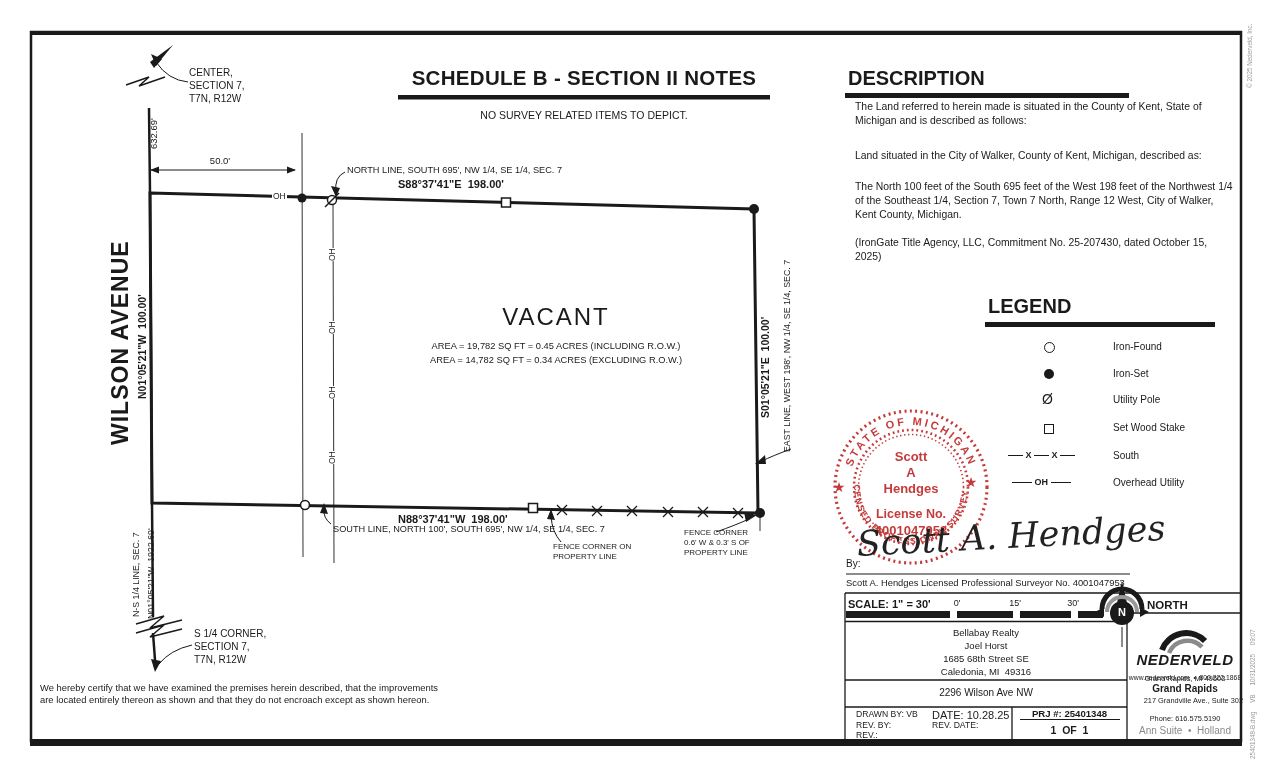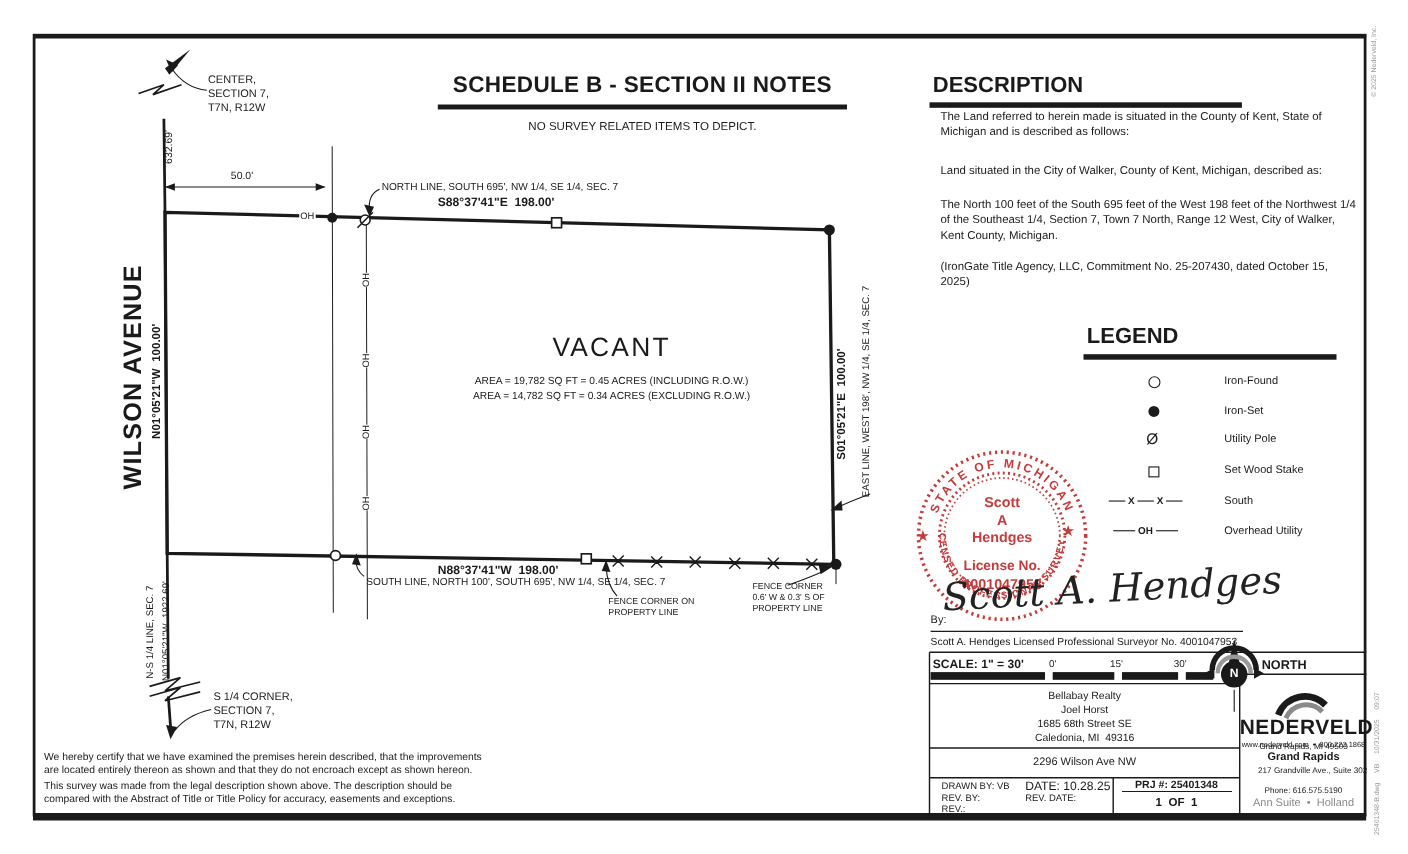--- a/index.html
+++ b/index.html
@@ -185,21 +185,20 @@
   <div class="abs pre" style="left:194px;top:627px;font-size:10px;line-height:13px;">S 1/4 CORNER,
 SECTION 7,
 T7N, R12W</div>
 
   <div class="rot" style="left:338px;top:249px;font-size:8.5px;line-height:10px;background:#fff;padding:1px 0;">OH</div>
   <div class="rot" style="left:338px;top:322px;font-size:8.5px;line-height:10px;background:#fff;padding:1px 0;">OH</div>
   <div class="rot" style="left:338px;top:387px;font-size:8.5px;line-height:10px;background:#fff;padding:1px 0;">OH</div>
   <div class="rot" style="left:338px;top:452px;font-size:8.5px;line-height:10px;background:#fff;padding:1px 0;">OH</div>
 
   <div class="abs" style="left:40px;top:682px;width:408px;font-size:9.4px;line-height:12px;">We hereby certify that we have examined the premises herein described, that the improvements are located entirely thereon as shown and that they do not encroach except as shown hereon.</div>
-  <div class="abs" style="left:40px;top:708px;width:408px;font-size:9.4px;line-height:12px;">This survey was made from the legal description shown above.  The description should be compared with the Abstract of Title or Title Policy for accuracy, easements and exceptions.</div>
 
   <div class="abs b" style="left:848px;top:67px;font-size:20px;">DESCRIPTION</div>
   <div class="abs" style="left:855px;top:100px;width:380px;font-size:10.4px;line-height:14.2px;">The Land referred to herein made is situated in the County of Kent, State of Michigan and is described as follows:</div>
   <div class="abs" style="left:855px;top:149px;width:380px;font-size:10.4px;line-height:14.2px;">Land situated in the City of Walker, County of Kent, Michigan, described as:</div>
   <div class="abs" style="left:855px;top:180px;width:380px;font-size:10.4px;line-height:14.2px;">The North 100 feet of the South 695 feet of the West 198 feet of the Northwest 1/4 of the Southeast 1/4, Section 7, Town 7 North, Range 12 West, City of Walker, Kent County, Michigan.</div>
   <div class="abs" style="left:855px;top:236px;width:380px;font-size:10.4px;line-height:14.2px;">(IronGate Title Agency, LLC, Commitment No. 25-207430, dated October 15, 2025)</div>
 
   <div class="abs b" style="left:988px;top:295px;font-size:20px;">LEGEND</div>
   <div class="lgsym circ" style="left:1044px;top:342px;"></div>
   <div class="abs" style="left:1113px;top:341px;font-size:10px;">Iron-Found</div>
@@ -241,21 +240,21 @@
   <div class="abs c pre2" style="left:845px;top:666px;width:282px;font-size:9.5px;">Caledonia, MI  49316</div>
   <div class="abs c" style="left:845px;top:687px;width:282px;font-size:10px;">2296 Wilson Ave NW</div>
   <div class="abs" style="left:856px;top:709px;font-size:8.6px;">DRAWN BY: VB</div>
   <div class="abs" style="left:932px;top:709px;font-size:11px;">DATE: 10.28.25</div>
   <div class="abs" style="left:856px;top:719.5px;font-size:8.6px;text-align:right;">REV. BY:</div>
   <div class="abs" style="left:932px;top:719.5px;font-size:8.6px;">REV. DATE:</div>
   <div class="abs" style="left:856px;top:730px;font-size:8.6px;">REV.:</div>
   <div class="abs c b" style="left:1012px;top:708px;width:115px;font-size:9.6px;">PRJ #: 25401348</div>
   <div class="abs c b pre2" style="left:1012px;top:724px;width:115px;font-size:10.5px;">1  OF  1</div>
 
-  <div class="abs c b" style="left:1127px;top:651px;width:116px;font-size:19px;letter-spacing:.5px;">NEDERVELD</div>
+  <div class="abs c b" style="left:1127px;top:651px;width:116px;font-size:15px;letter-spacing:.5px;font-style:italic;">NEDERVELD</div>
   <div class="abs c pre2" style="left:1127px;top:674px;width:116px;font-size:6.8px;">www.nederveld.com  •  800.222.1868</div>
   <div class="abs c b" style="left:1127px;top:683px;width:116px;font-size:10px;">Grand Rapids</div>
   <div class="abs c" style="left:1127px;top:696px;width:116px;font-size:7.4px;text-align:right;">217 Grandville Ave., Suite 302</div>
   <div class="abs c" style="left:1127px;top:674px;width:116px;font-size:7.4px;">Grand Rapids, MI 49503</div>
   <div class="abs c" style="left:1127px;top:714px;width:116px;font-size:7.4px;">Phone: 616.575.5190</div>
   <div class="abs c pre2" style="left:1127px;top:725px;width:116px;font-size:10px;color:#8a8a8a;">Ann Suite  •  Holland</div>
 
   <div class="rot gray" style="left:1254px;top:80px;font-size:6.3px;line-height:8px;">© 2025 Nederveld, Inc.</div>
   <div class="rot gray" style="left:1257px;top:751px;font-size:6.3px;line-height:8px;">25401348-B.dwg     VB     10/31/2025     09:07</div>
 

